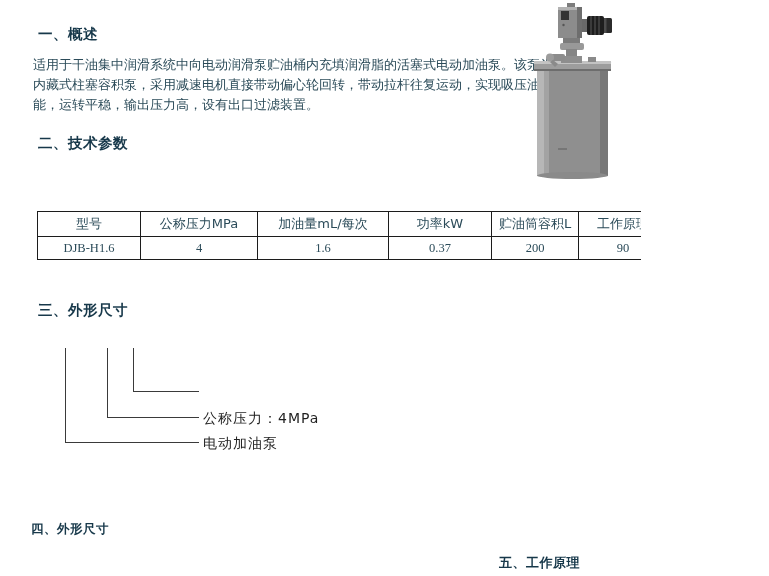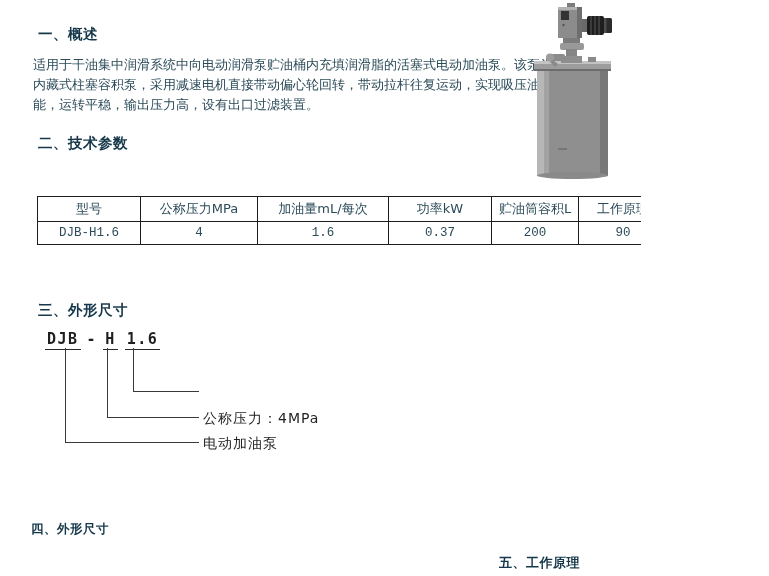--- a/index.html
+++ b/index.html
@@ -41,21 +41,21 @@
   table.params th, table.params td{
     border:1px solid var(--table_border);
     text-align:center;
     vertical-align:middle;
     font-weight:normal;
     padding:0;
     overflow:hidden;
     white-space:nowrap;
   }
   table.params th{height:24px;}
-  table.params td{height:22px;font-family:Liberation Mono, monospace;font-size:12.5px;}
+  table.params td{height:22px;font-family:Liberation Serif, serif;font-size:12.5px;}
   
   .model-code{
     font-family:"DejaVu Sans Mono",monospace;
     font-weight:bold;
     font-size:15px;
     color:var(--diagram_text);
     letter-spacing:1.5px;
     white-space:nowrap;
   }
   .model-code .u{
@@ -135,21 +135,21 @@
           <rect x="46" y="47" width="11" height="9" fill="#858585"></rect>
           <rect x="41" y="54" width="21" height="7" fill="#8e8e8e"></rect>
           <rect x="30" y="52" width="15" height="7" rx="2" fill="#8c8c8c"></rect>
           <circle cx="30" cy="55.5" r="4" fill="#9c9c9c"></circle>
           <polygon points="33,58 38,62 35,65 30,60" fill="#8a8a8a"></polygon>
         </g>
       </g>
     </svg>
   </div>
 
-  <table class="params abs" style="left:37px;top:196px;width:630px;padding-left:32px;">
+  <table class="params abs" style="left:37px;top:211px;width:630px;padding-left:32px;">
     <colgroup>
       <col style="width:103px">
         <col style="width:117px">
         <col style="width:131px">
       <col style="width:103px">
         <col style="width:87px">
         <col style="width:89px">
     </colgroup>
     <tbody>
         <tr>
@@ -167,23 +167,20 @@
       <td>0.37</td>
       <td>200</td>
       <td>90</td>
     </tr>
   </tbody>
     </table>
 
 
   <div class="abs heading" style="left:38px;top:301px;">三、外形尺寸</div>
 
-  <div class="abs model-code" style="left:45px;top:330px;">
-    <span class="u">DJB</span><span class="sep">-</span><span class="u">H</span><span class="u gap">1.6</span>
-  </div>
 
   <div class="lshape" style="left:133px;top:348px;width:65px;height:43px;"></div>
   <div class="lshape" style="left:107px;top:348px;width:91px;height:69px;"></div>
   <div class="lshape" style="left:65px;top:348px;width:133px;height:94px;"></div>
 
   <div class="dlabel" style="left:203px;top:410px;">公称压力：4MPa</div>
   <div class="dlabel" style="left:203px;top:435px;">电动加油泵</div>
 
   <div class="abs heading h-small" style="left:31px;top:521px;">四、外形尺寸</div>
 

